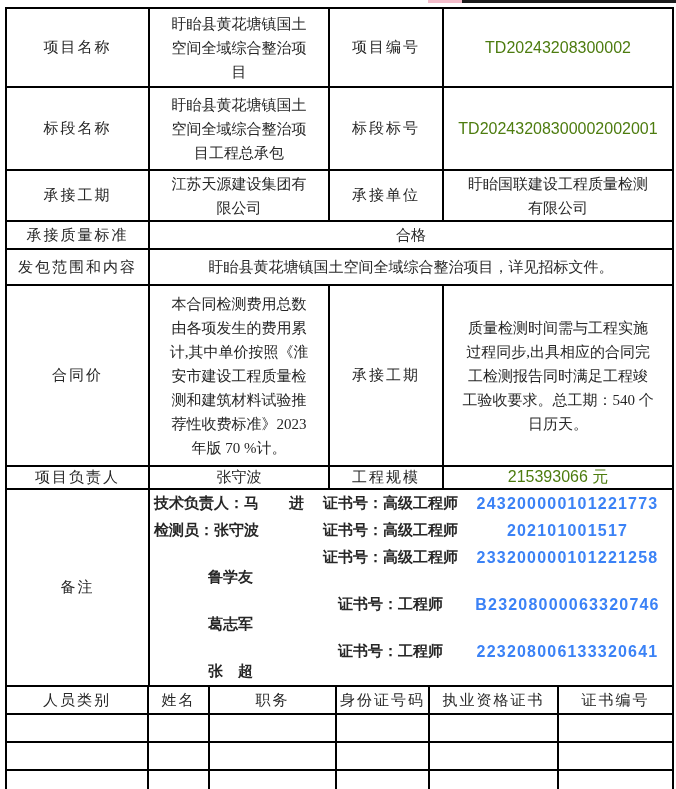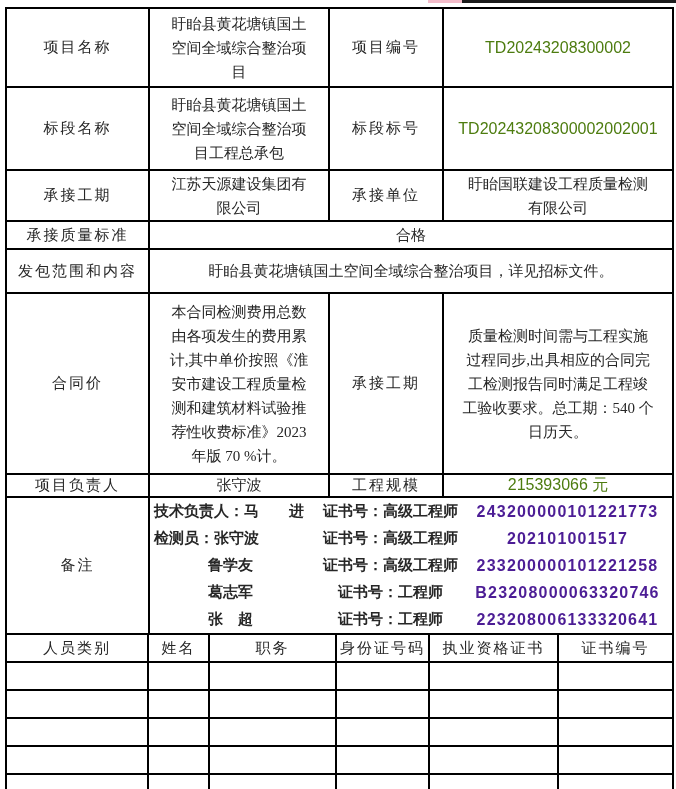--- a/index.html
+++ b/index.html
@@ -18,24 +18,24 @@
   }
   .lbl{letter-spacing:2px;}
   .pre{white-space:pre-line;line-height:24px;}
   .num{font-family:"Liberation Sans","DejaVu Sans",sans-serif;font-size:16px;color:#4d7c0f;}
   .t-personnel{margin-top:-2px;}
   .t-personnel td{height:26px;}
   
   .remark-cell{text-align:left;padding:0 2px 0 4px;}
   .r-line{display:grid;grid-template-columns:162px 149px 1fr;line-height:27px;font-weight:bold;}
   .rc1{text-align:left;}
-  .rc1.indent{padding-left:54px;}
+  .rc1.indent{padding-left:54px;margin-top:20px;}
   .rc2{text-align:center;}
   .rc3{text-align:center;font-family:"Liberation Sans","DejaVu Sans",sans-serif;
-       font-size:16px;letter-spacing:1.2px;color:#4c1d95;}
+       font-size:16px;letter-spacing:1.2px;color:#3b82f6;}
 </style>
 </head>
 <body>
 
 <div class="scan-artifact pink"></div>
 <div class="scan-artifact dark"></div>
 
 <div class="sheet">
 
   <table class="t-main">
@@ -67,21 +67,21 @@
       <td class="pre">江苏天源建设集团有
 限公司</td>
       <td class="lbl">承接单位</td>
       <td class="pre">盱眙国联建设工程质量检测
 有限公司</td>
     </tr>
     <tr style="height:28px">
       <td class="lbl">承接质量标准</td>
       <td colspan="3">合格</td>
     </tr>
-    <tr style="height:44px">
+    <tr style="height:36px">
       <td class="lbl">发包范围和内容</td>
       <td colspan="3">盱眙县黄花塘镇国土空间全域综合整治项目，详见招标文件。</td>
     </tr>
     <tr style="height:181px">
       <td class="lbl">合同价</td>
       <td class="pre">本合同检测费用总数
 由各项发生的费用累
 计,其中单价按照《淮
 安市建设工程质量检
 测和建筑材料试验推

